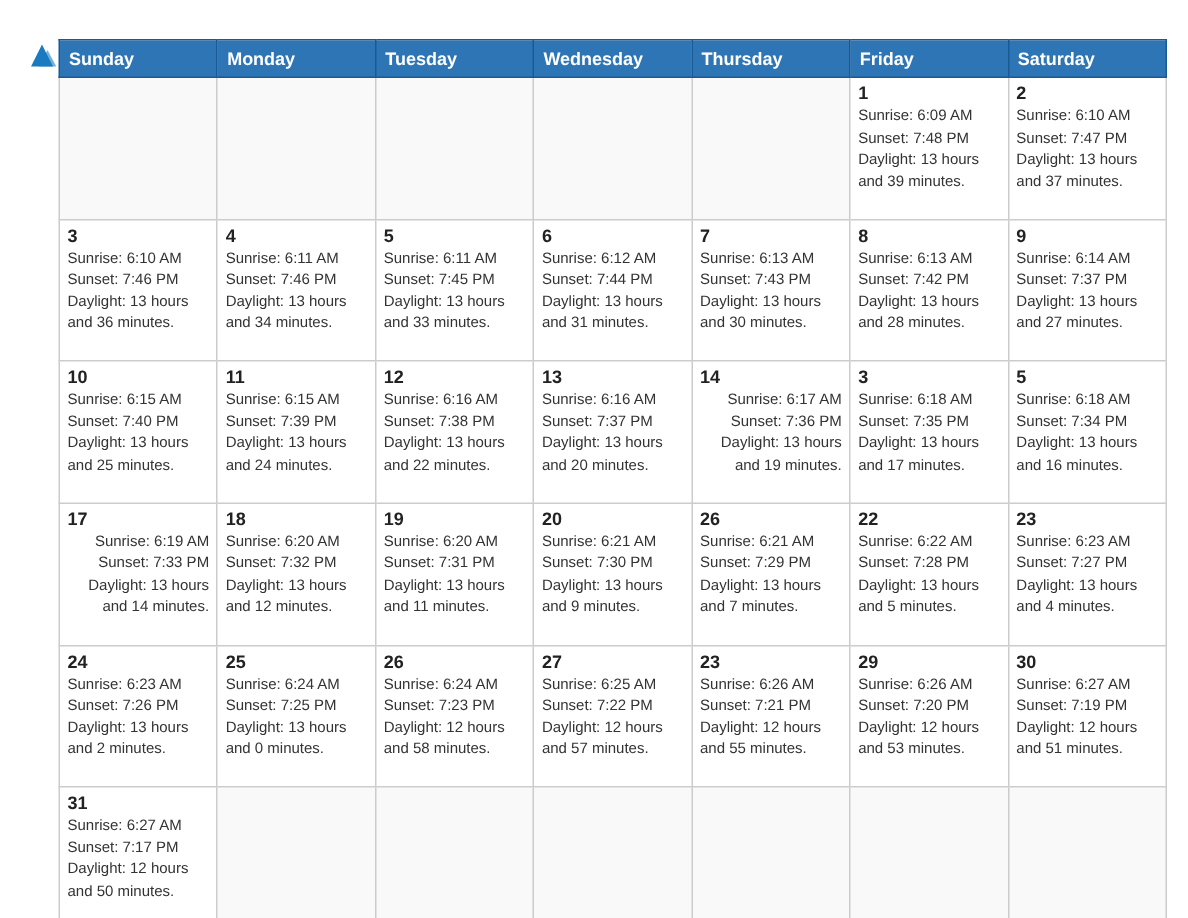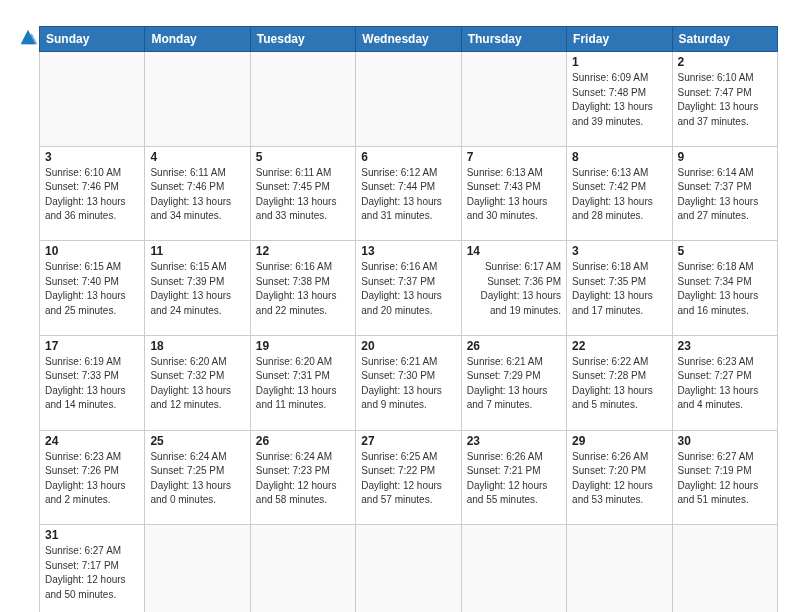--- a/index.html
+++ b/index.html
@@ -258,21 +258,21 @@
             <div class="day-num">5</div>
             <div class="day-info" style="white-space: pre-line;">Sunrise: 6:18 AM
 Sunset: 7:34 PM
 Daylight: 13 hours
 and 16 minutes.</div>
           </td>
         </tr>
         <tr>
           <td>
             <div class="day-num">17</div>
-            <div class="day-info" style="white-space: pre-line;">Sunrise: 6:19 AM
+            <div class="day-info" style="white-space: pre-line; text-align: right;">Sunrise: 6:19 AM
 Sunset: 7:33 PM
 Daylight: 13 hours
 and 14 minutes.</div>
           </td>
           <td>
             <div class="day-num">18</div>
             <div class="day-info" style="white-space: pre-line;">Sunrise: 6:20 AM
 Sunset: 7:32 PM
 Daylight: 13 hours
 and 12 minutes.</div>

